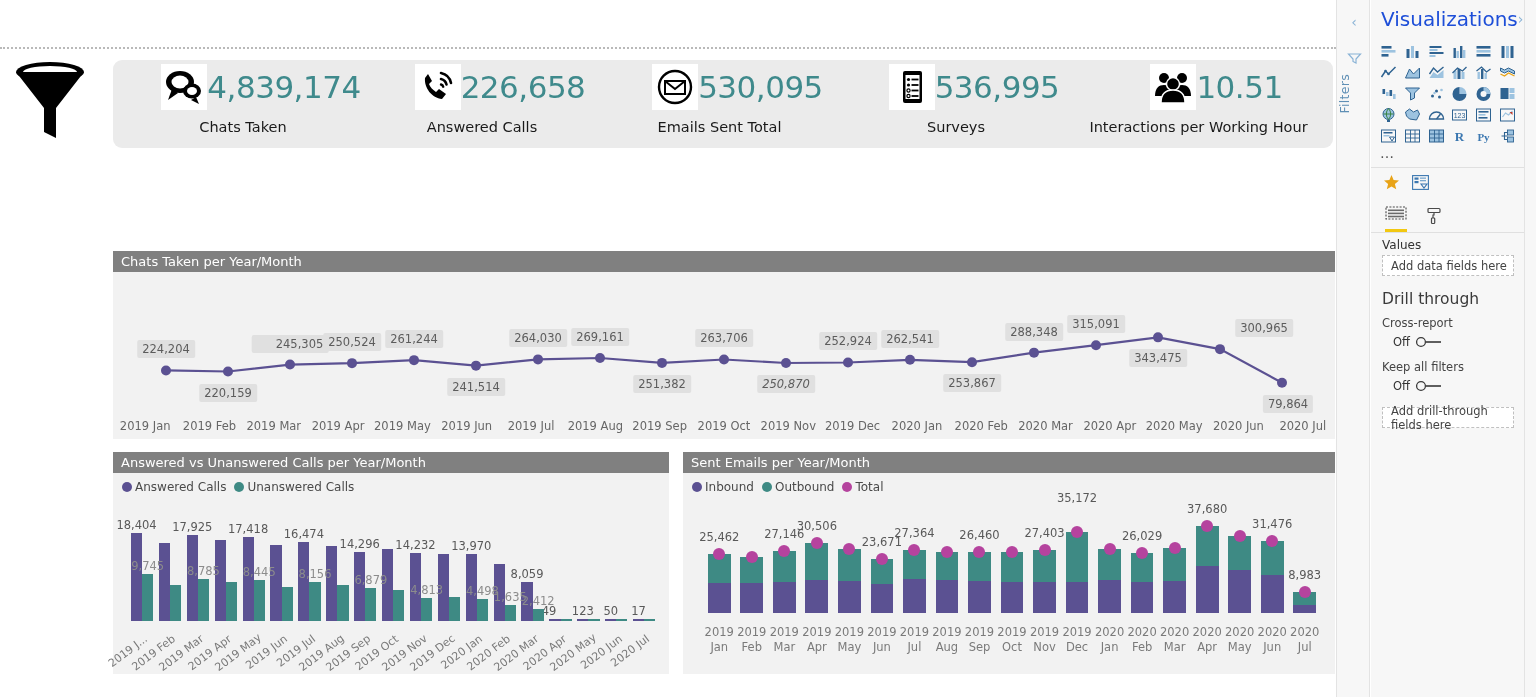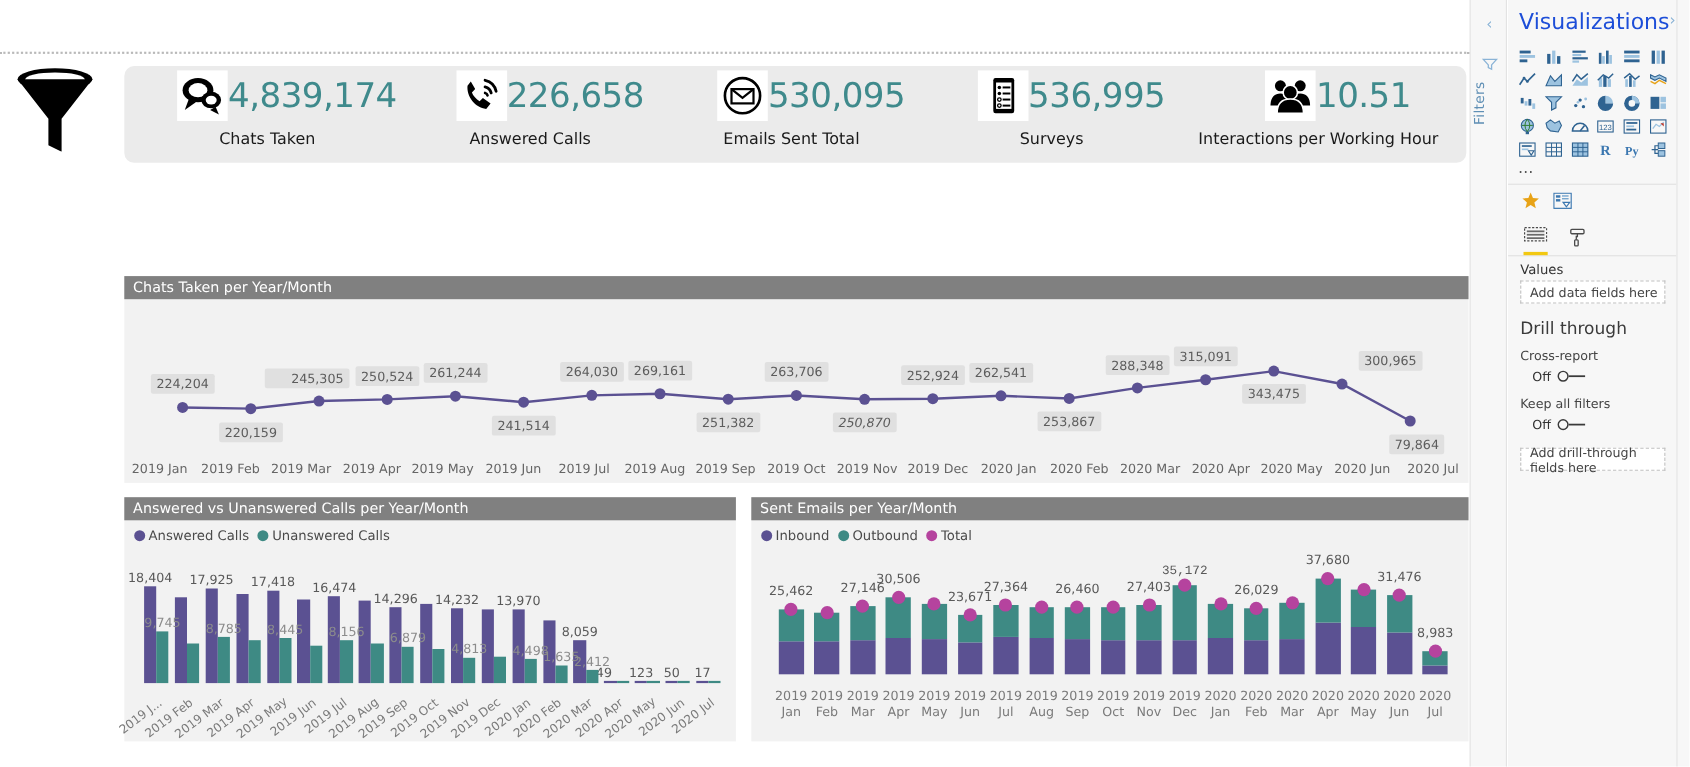--- a/index.html
+++ b/index.html
@@ -318,21 +318,21 @@
             <circle cx="859" cy="90.20051363636364" r="5" fill="#5B5192"></circle>
             <circle cx="921" cy="80.63987272727273" r="5" fill="#5B5192"></circle>
             <circle cx="983" cy="73.22476818181818" r="5" fill="#5B5192"></circle>
             <circle cx="1045" cy="65.3546590909091" r="5" fill="#5B5192"></circle>
             <circle cx="1107" cy="77.14152272727273" r="5" fill="#5B5192"></circle>
             <circle cx="1169" cy="110.71952727272728" r="5" fill="#5B5192"></circle>
           </svg>
         <div id="lc-labels">
             <div class="lc-lbl" style="left: 53px; top: 68.4253px;">224,204</div>
             <div class="lc-lbl" style="left: 115px; top: 111.547px;">220,159</div>
-            <div class="lc-lbl" style="left: 166px; top: 62.5745px; padding-left: 24px;">245,305</div>
+            <div class="lc-lbl" style="left: 177px; top: 62.5745px; padding-left: 24px;">245,305</div>
             <div class="lc-lbl" style="left: 239px; top: 61.1274px;">250,524</div>
             <div class="lc-lbl" style="left: 301px; top: 58.1551px;">261,244</div>
             <div class="lc-lbl" style="left: 363px; top: 105.626px;">241,514</div>
             <div class="lc-lbl" style="left: 425px; top: 57.3826px;">264,030</div>
             <div class="lc-lbl" style="left: 487px; top: 55.9599px;">269,161</div>
             <div class="lc-lbl" style="left: 549px; top: 102.89px;">251,382</div>
             <div class="lc-lbl" style="left: 611px; top: 57.4724px;">263,706</div>
             <div class="lc-lbl" style="left: 673px; top: 103.031px; font-style: italic;">250,870</div>
             <div class="lc-lbl" style="left: 735px; top: 60.462px;">252,924</div>
             <div class="lc-lbl" style="left: 797px; top: 57.7955px;">262,541</div>
@@ -528,21 +528,21 @@
             <div style="position: absolute; left: 323px; top: 73.05px; width: 12px; height: 12px; border-radius: 50%; background: rgb(181, 67, 158);"></div>
             <div class="xtick-2" style="left: 329px; top: 152px;">2019<br>Oct</div>
             <div style="position: absolute; left: 350.142px; bottom: 61px; width: 22.7684px; height: 30.59px; background: rgb(91, 81, 146);"></div>
             <div style="position: absolute; left: 350.142px; bottom: 91.59px; width: 22.7684px; height: 32.4369px; background: rgb(62, 138, 132);"></div>
             <div style="position: absolute; left: 355.526px; top: 70.9731px; width: 12px; height: 12px; border-radius: 50%; background: rgb(181, 67, 158);"></div>
             <div class="bar-lbl" style="left: 361.526px; top: 52.9731px;">27,403</div>
             <div class="xtick-2" style="left: 361.526px; top: 152px;">2019<br>Nov</div>
             <div style="position: absolute; left: 382.668px; bottom: 61px; width: 22.7684px; height: 31.05px; background: rgb(91, 81, 146);"></div>
             <div style="position: absolute; left: 382.668px; bottom: 92.05px; width: 22.7684px; height: 49.8456px; background: rgb(62, 138, 132);"></div>
             <div style="position: absolute; left: 388.053px; top: 53.1044px; width: 12px; height: 12px; border-radius: 50%; background: rgb(181, 67, 158);"></div>
-            <div class="bar-lbl" style="left: 394.053px; top: 40px; font-family: Liberation Mono, monospace;">35,172</div>
+            <div class="bar-lbl" style="left: 394.053px; top: 18px;">35,172</div>
             <div class="xtick-2" style="left: 394.053px; top: 152px;">2019<br>Dec</div>
             <div style="position: absolute; left: 415.195px; bottom: 61px; width: 22.7684px; height: 32.66px; background: rgb(91, 81, 146);"></div>
             <div style="position: absolute; left: 415.195px; bottom: 93.66px; width: 22.7684px; height: 31.74px; background: rgb(62, 138, 132);"></div>
             <div style="position: absolute; left: 420.579px; top: 69.6px; width: 12px; height: 12px; border-radius: 50%; background: rgb(181, 67, 158);"></div>
             <div class="xtick-2" style="left: 426.579px; top: 152px;">2020<br>Jan</div>
             <div style="position: absolute; left: 447.721px; bottom: 61px; width: 22.7684px; height: 30.59px; background: rgb(91, 81, 146);"></div>
             <div style="position: absolute; left: 447.721px; bottom: 91.59px; width: 22.7684px; height: 29.2767px; background: rgb(62, 138, 132);"></div>
             <div style="position: absolute; left: 453.105px; top: 74.1333px; width: 12px; height: 12px; border-radius: 50%; background: rgb(181, 67, 158);"></div>
             <div class="bar-lbl" style="left: 459.105px; top: 56.1333px;">26,029</div>
             <div class="xtick-2" style="left: 459.105px; top: 152px;">2020<br>Feb</div>

